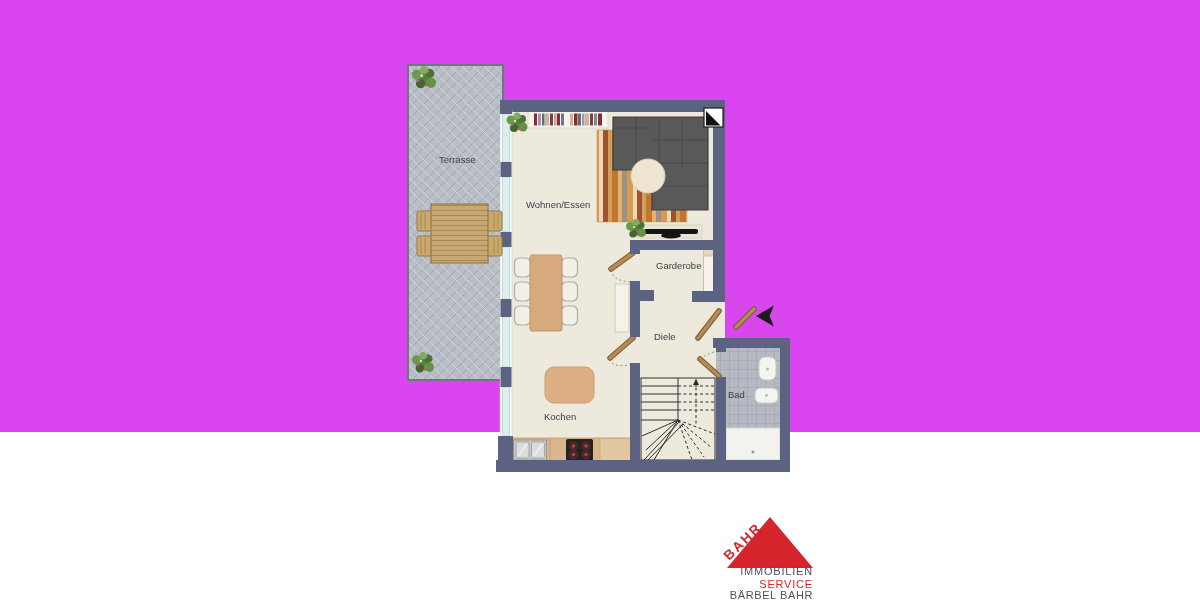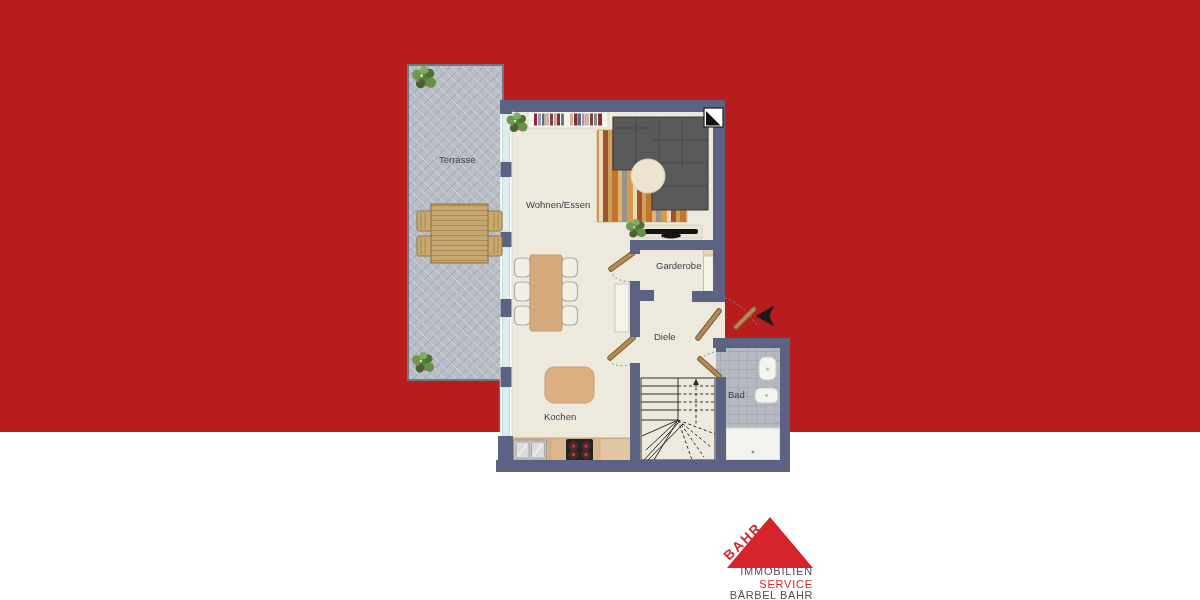--- a/index.html
+++ b/index.html
@@ -1,17 +1,17 @@
 <!DOCTYPE html>
 <html><head>
 <meta charset="utf-8">
 <title>Floor Plan</title>
 <style>
   html,body{margin:0;padding:0;background:#ffffff;width:1200px;height:600px;overflow:hidden;}
-  .canvas{position:relative;width:1200px;height:432px;background:#b91c1c;font-family:"Liberation Sans",sans-serif;}
+  .canvas{position:relative;width:1200px;height:432px;background:#d946ef;font-family:"Liberation Sans",sans-serif;}
   svg{position:absolute;left:0;top:0;}
   .room-label{fill:#3b3b45;font-family:"Liberation Sans",sans-serif;font-size:9.5px;}
   .logo-line{font-family:"Liberation Sans",sans-serif;}
 </style>
 </head>
 <body>
 
 <div class="canvas">
 <svg width="1200" height="600" viewBox="0 0 1200 600">
 

